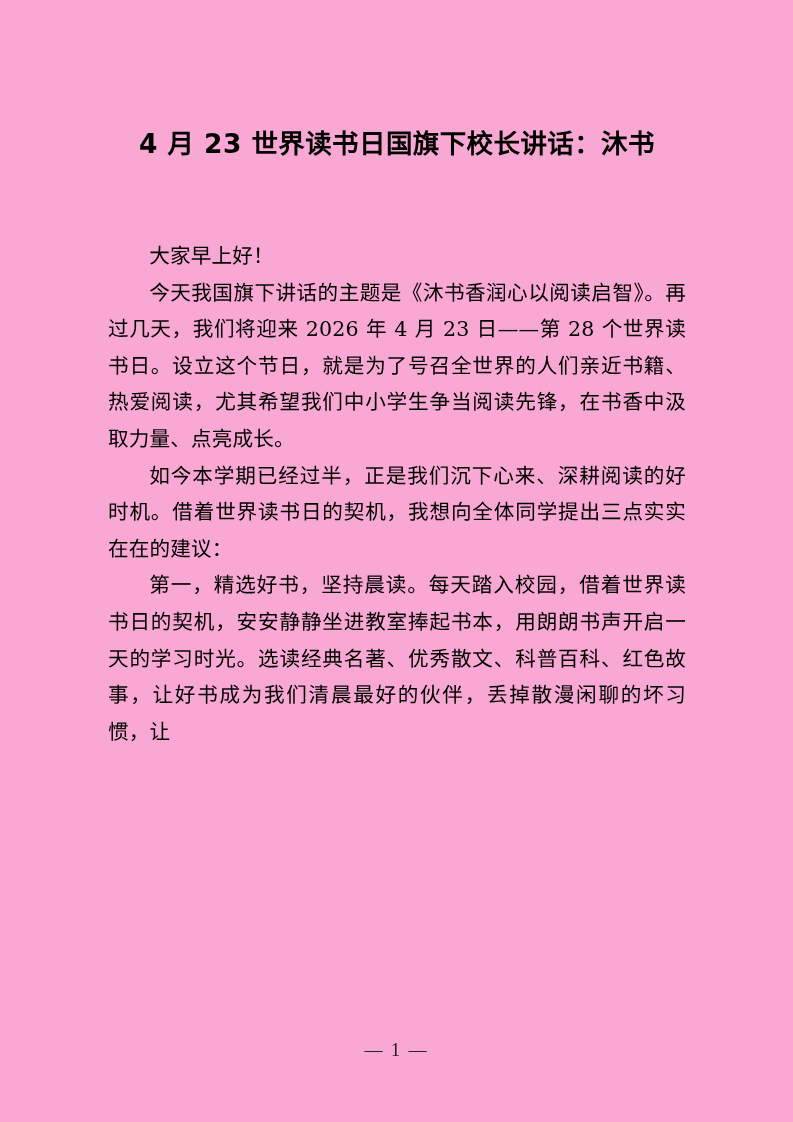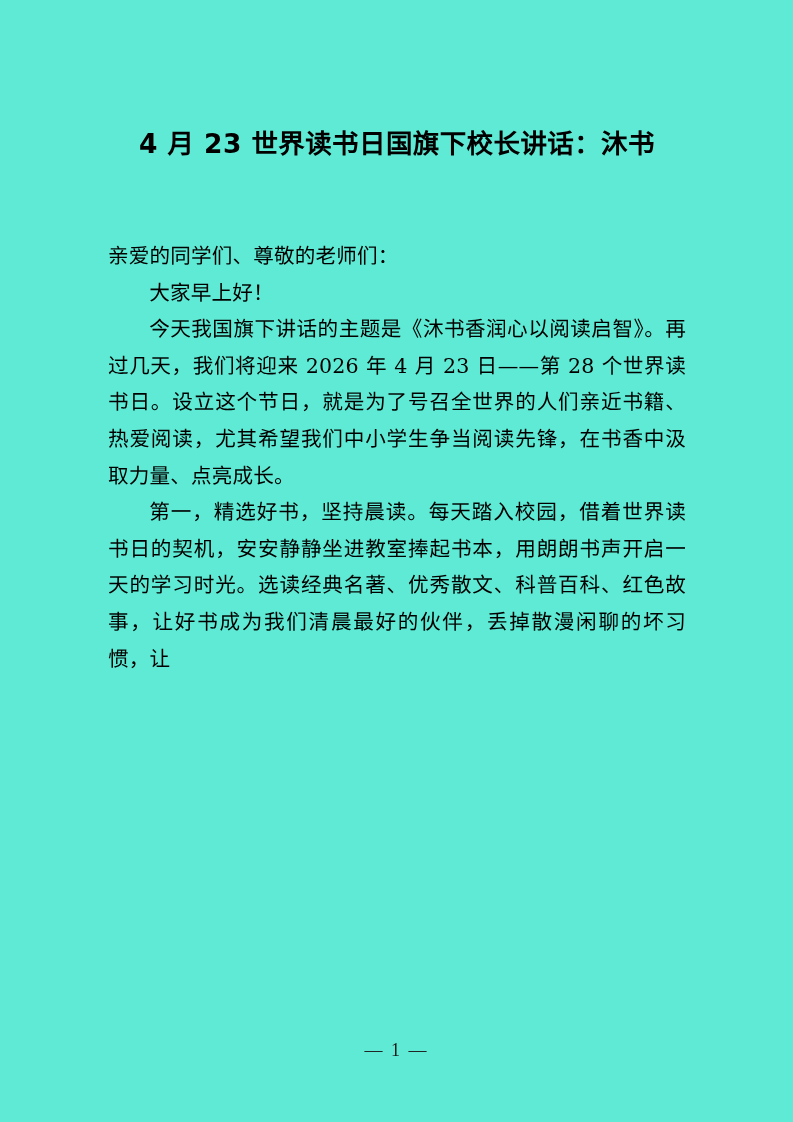--- a/index.html
+++ b/index.html
@@ -17,21 +17,21 @@
     font-family: "Liberation Serif", "DejaVu Serif", serif;
     color: #000000;
     -webkit-font-smoothing: antialiased;
   }
 
   .page {
     position: absolute;
     inset: 0;
     width: 793px;
     height: 1122px;
-    background: #5eead4;
+    background: #f9a8d4;
   }
 
   
   .doc-title {
     position: absolute;
     left: 106px;
     top: 104px;
     width: 582px;
     text-align: center;
     font-family: "DejaVu Sans", "Liberation Sans", sans-serif;
@@ -85,21 +85,21 @@
 <body>
 
 <div class="page">
 
   <h1 class="doc-title">
     <span>4 月 23 世界读书日国旗下校长讲话：沐书</span>
     <br>
   </h1>
 
   <div class="body-block">
-    <p class="para">亲爱的同学们、尊敬的老师们：</p>
     <p class="para indent">大家早上好！</p>
     <p class="para indent">今天我国旗下讲话的主题是《沐书香润心以阅读启智》。再过几天，我们将迎来 2026 年 4 月 23 日——第 28 个世界读书日。设立这个节日，就是为了号召全世界的人们亲近书籍、热爱阅读，尤其希望我们中小学生争当阅读先锋，在书香中汲取力量、点亮成长。</p>
+    <p class="para indent">如今本学期已经过半，正是我们沉下心来、深耕阅读的好时机。借着世界读书日的契机，我想向全体同学提出三点实实在在的建议：</p>
     <p class="para indent">第一，精选好书，坚持晨读。每天踏入校园，借着世界读书日的契机，安安静静坐进教室捧起书本，用朗朗书声开启一天的学习时光。选读经典名著、优秀散文、科普百科、红色故事，让好书成为我们清晨最好的伙伴，丢掉散漫闲聊的坏习惯，让</p>
   </div>
 
   <div class="page-footer">— 1 —</div>
 
 </div>
 
 </body></html>

